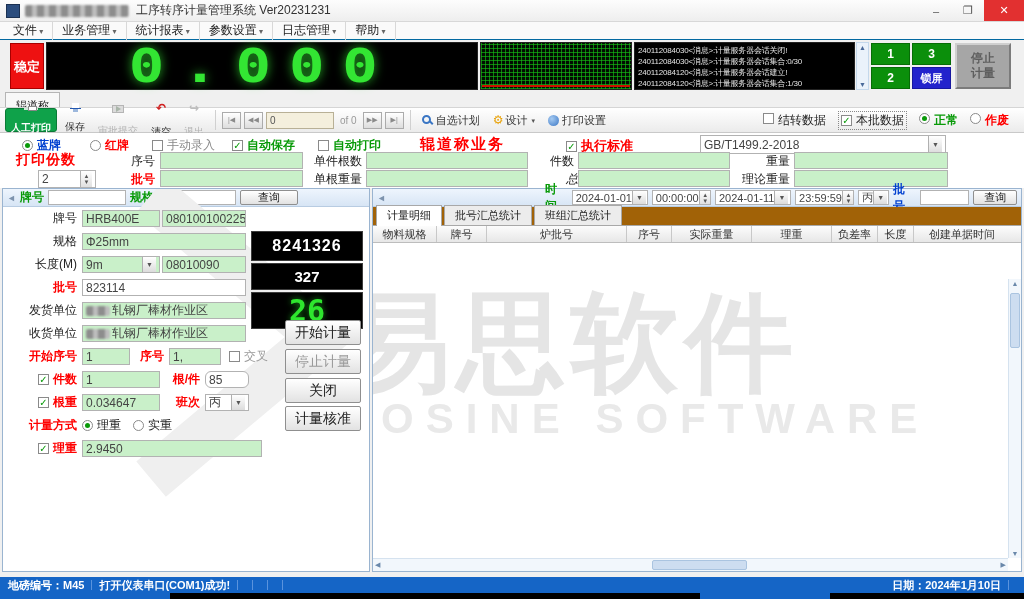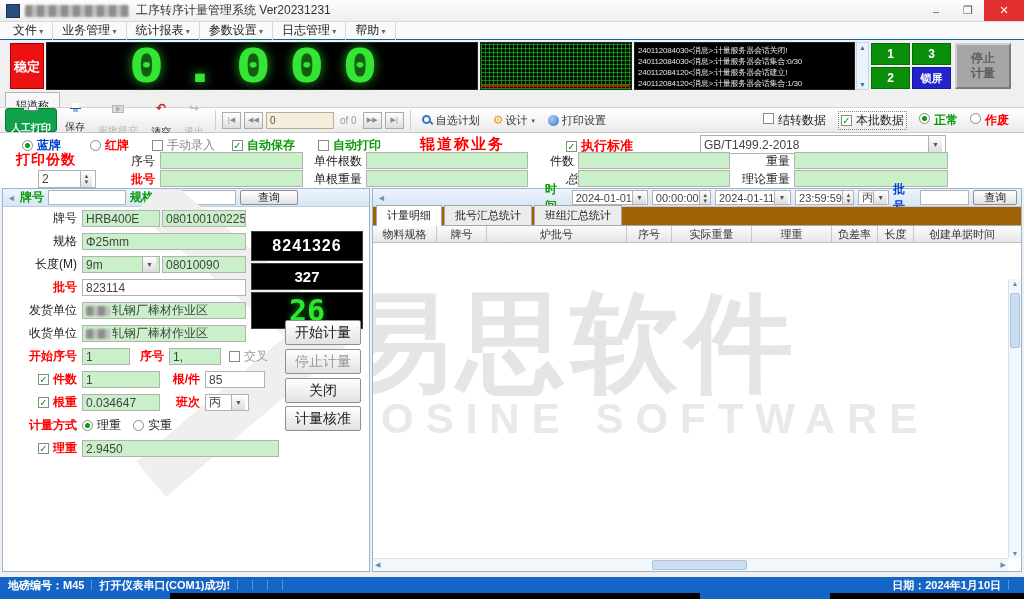--- a/index.html
+++ b/index.html
@@ -341,21 +341,21 @@
         <span>交叉</span>
       </span>
   </div>
   <div class="lrow">
     <span class="rl lbl-red" style="display:inline-flex;justify-content:flex-end;align-items:center;">
         <span class="cb checked"></span>
         <span>件数</span>
       </span>
     <div class="inp" style="width:78px;">1</div>
     <span class="lbl-red" style="width:40px;text-align:right;margin-right:5px;">根/件</span>
-    <div class="inp inpw" style="width:60px;">85</div>
+    <div class="inp inpw" style="width:44px;border-radius:6px;">85</div>
   </div>
   <div class="lrow">
     <span class="rl lbl-red" style="display:inline-flex;justify-content:flex-end;align-items:center;">
         <span class="cb checked"></span>
         <span>根重</span>
       </span>
     <div class="inp" style="width:78px;">0.034647</div>
     <span class="lbl-red" style="width:40px;text-align:right;margin-right:5px;">班次</span>
     <div class="inp inpw" style="width:44px;">
         <span>丙</span>
@@ -371,21 +371,21 @@
     <span style="display:flex;align-items:center;">
         <span class="rb"></span>
         <span>实重</span>
       </span>
   </div>
   <div class="lrow">
     <span class="rl lbl-red" style="display:inline-flex;justify-content:flex-end;align-items:center;">
         <span class="cb checked"></span>
         <span>理重</span>
       </span>
-    <div class="inp" style="width:197px;">2.9450</div>
+    <div class="inp" style="width:180px;">2.9450</div>
   </div>
 
   <div class="dispbox" style="left:248px;top:42px;width:112px;height:30px;font-size:16px;letter-spacing:1px;">8241326</div>
   <div class="dispbox" style="left:248px;top:74px;width:112px;height:27px;font-size:15px;">327</div>
   <div class="dispbox disp-green" style="left:248px;top:103px;width:112px;height:37px;">26</div>
 
   <div class="btn3d sidebtn" style="top:131px;">开始计量</div>
   <div class="btn3d sidebtn disabled" style="top:160px;">停止计量</div>
   <div class="btn3d sidebtn" style="top:189px;">关闭</div>
   <div class="btn3d sidebtn" style="top:217px;">计量核准</div>

